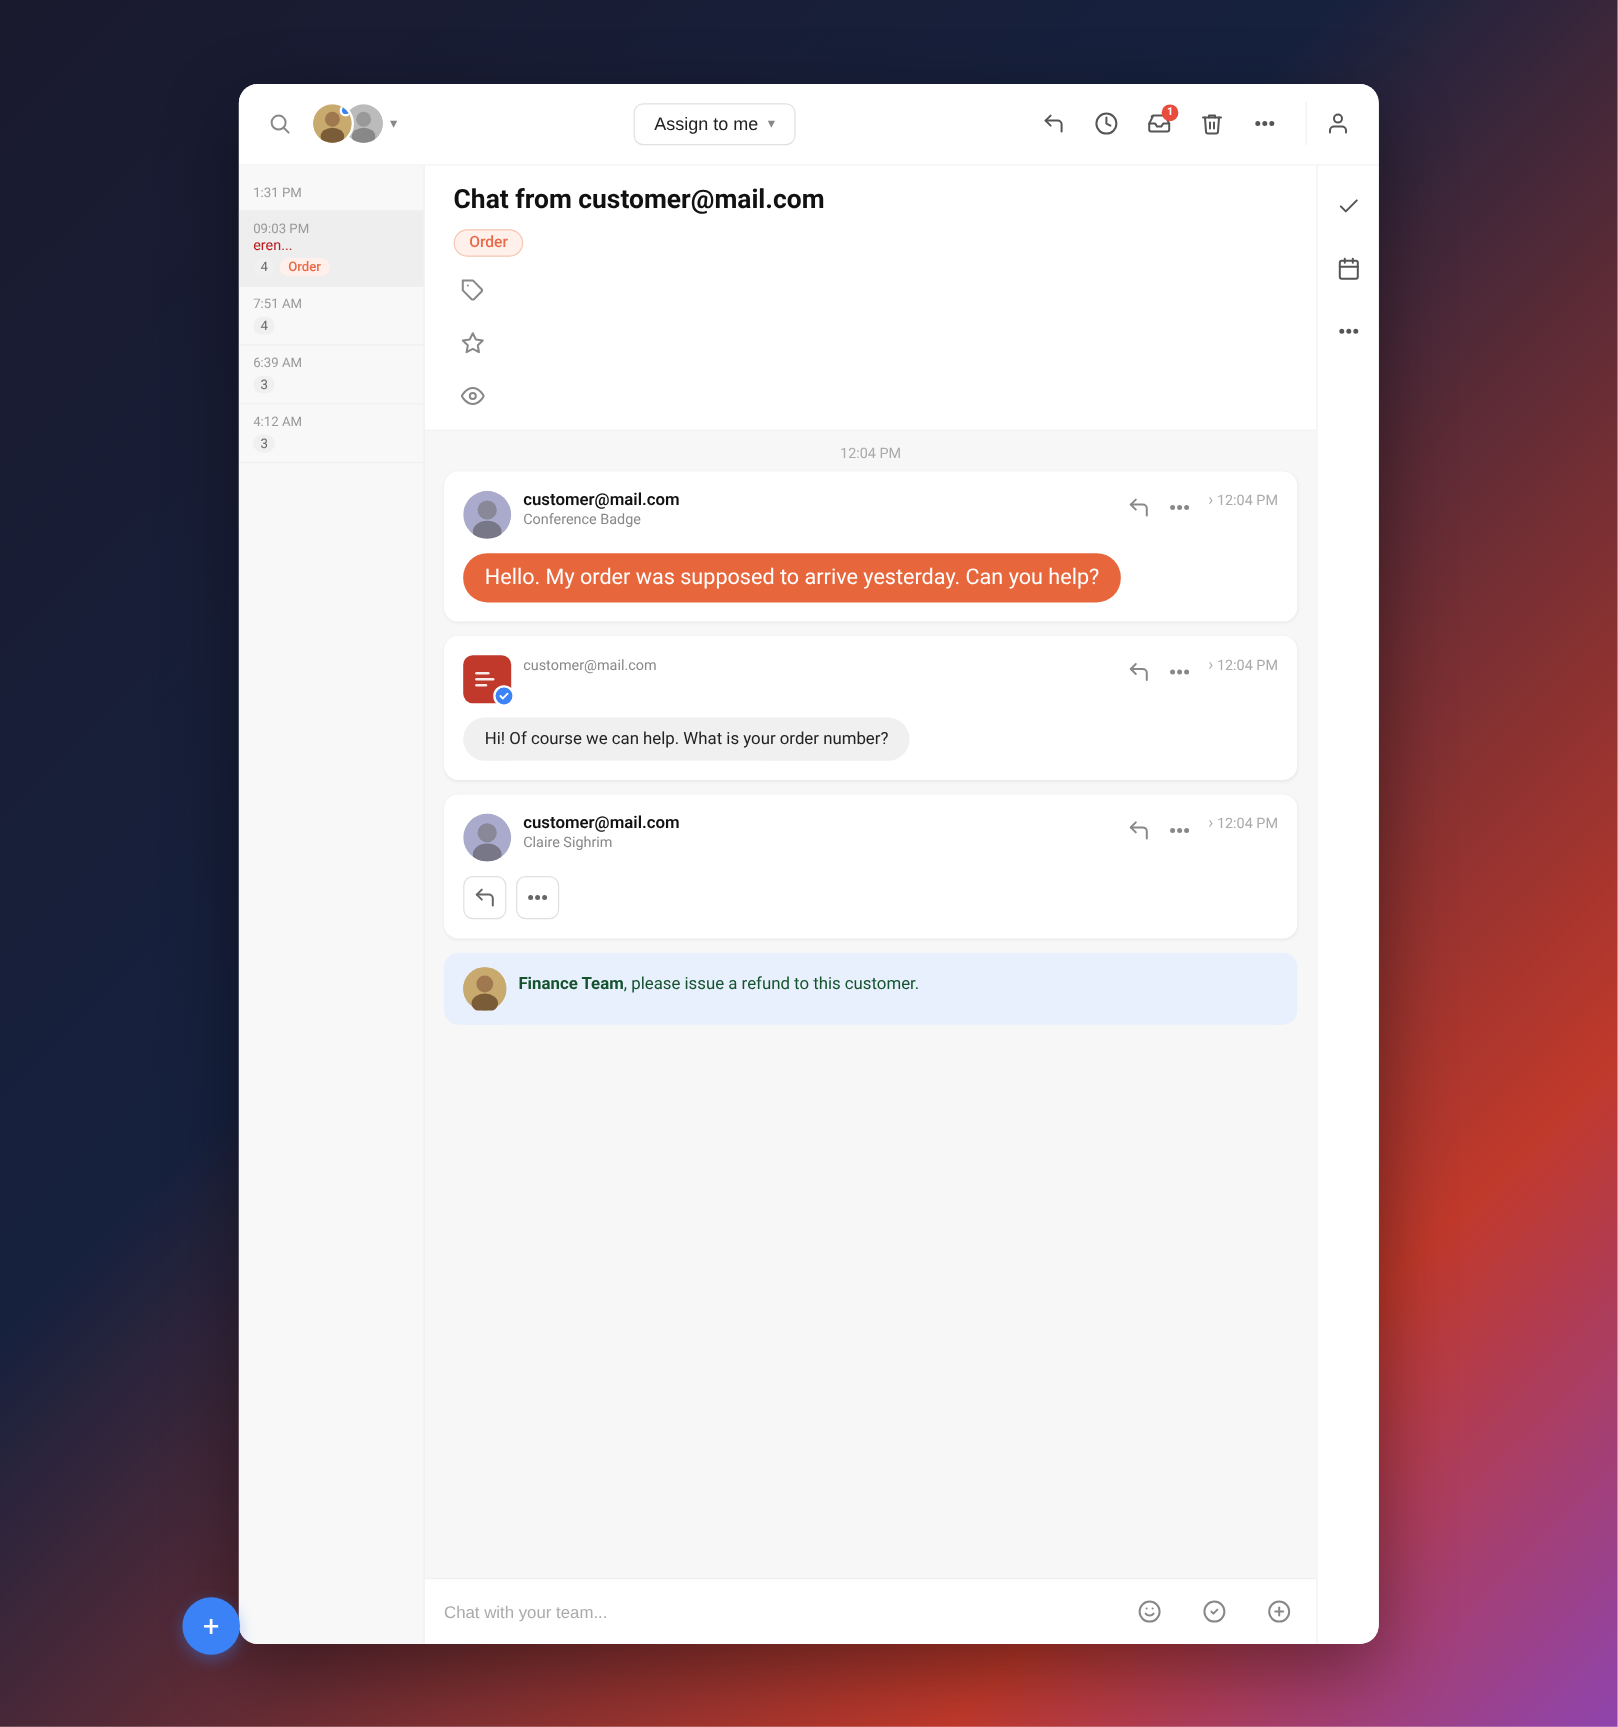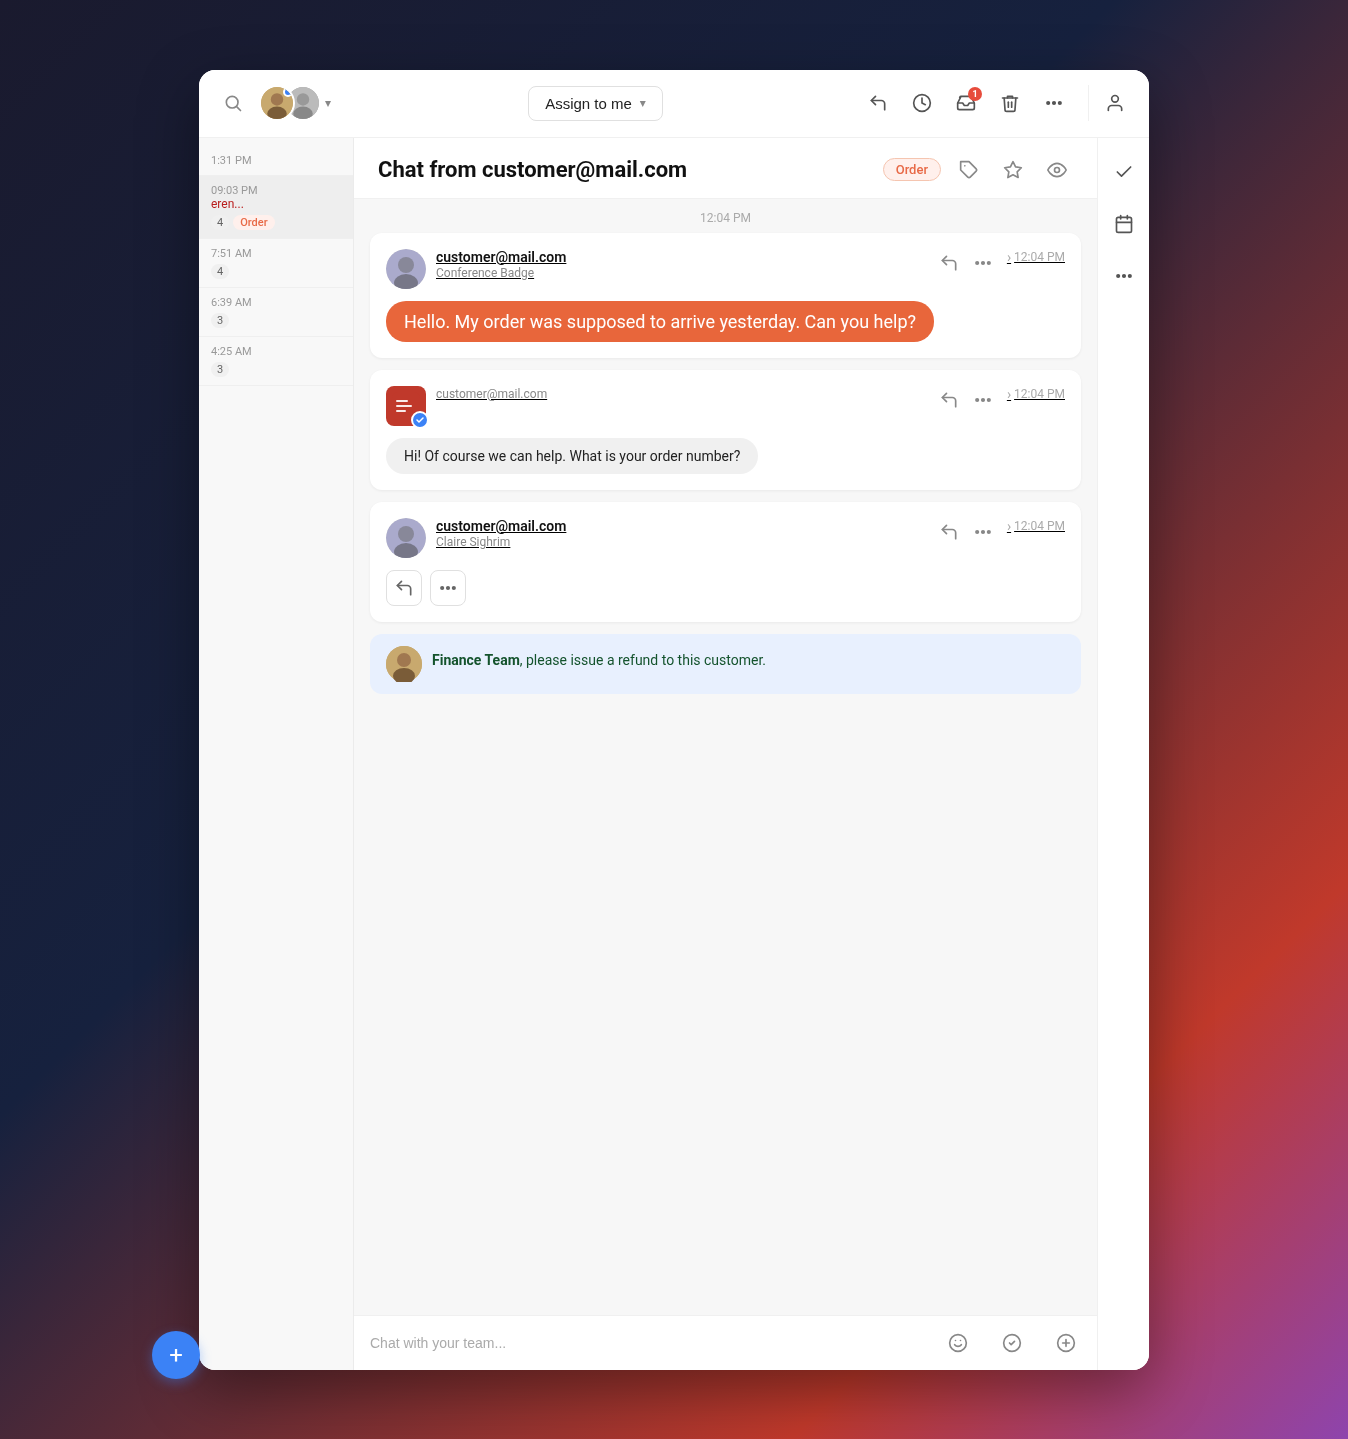--- a/index.html
+++ b/index.html
@@ -196,22 +196,23 @@
       flex: 1;
       display: flex;
       flex-direction: column;
       background: #f7f7f7;
     }
     .chat-header {
       background: #fff;
       padding: 16px 24px 12px;
       border-bottom: 1px solid #f0f0f0;
       display: flex;
-      align-items: center;
+      align-items: flex-start;
       gap: 12px;
+      flex-direction: column;
     }
     .chat-title {
       font-size: 22px;
       font-weight: 700;
       color: #111;
       flex: 1;
     }
     .order-badge {
       background: #fff0ec;
       color: #e86a47;
@@ -240,21 +241,20 @@
       color: #aaa;
       font-size: 12px;
       padding: 12px 0 8px;
     }
     .message-card {
       background: #fff;
       border-radius: 12px;
       padding: 16px;
       margin-bottom: 12px;
       box-shadow: 0 1px 3px rgba(0,0,0,0.06);
-      text-decoration: underline;
     }
     .message-header {
       display: flex;
       align-items: flex-start;
       gap: 10px;
     }
     .message-avatar {
       width: 40px; height: 40px;
       border-radius: 50%;
       background: #ddd;
@@ -563,21 +563,21 @@
           <span class="badge-count">4</span>
         </div>
       </div>
       <div class="sidebar-item">
         <div class="time">6:39 AM</div>
         <div class="badges">
           <span class="badge-count">3</span>
         </div>
       </div>
       <div class="sidebar-item">
-        <div class="time">4:25 AM</div>
+        <div class="time">4:12 AM</div>
         <div class="badges">
           <span class="badge-count">3</span>
         </div>
       </div>
     </div>
 
     <div class="chat-area">
 
       <div class="chat-header">
         <span class="chat-title">Chat from customer@mail.com</span>

